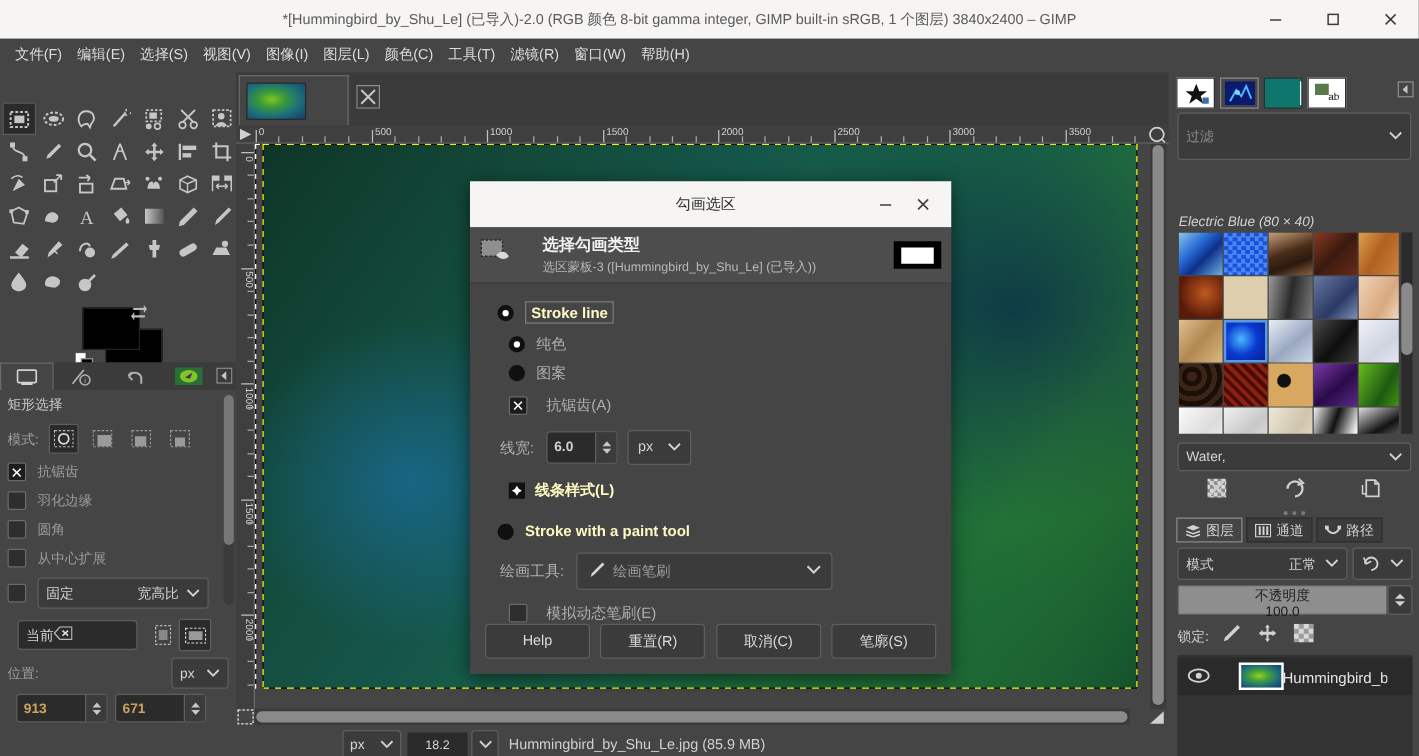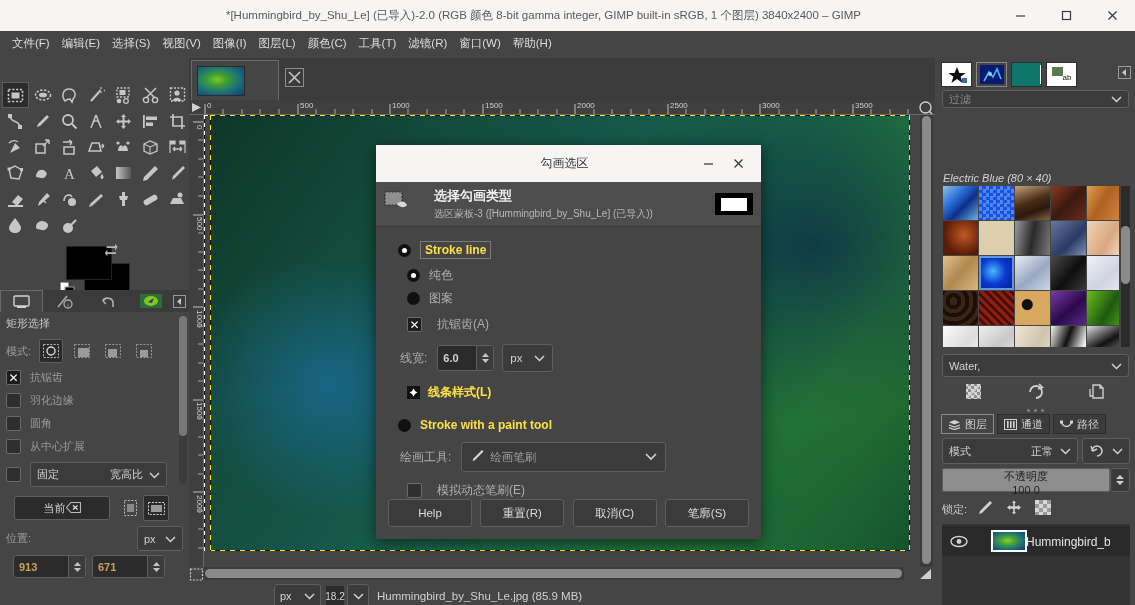--- a/index.html
+++ b/index.html
@@ -118,21 +118,21 @@
   #vscroll{ position:absolute; left:731px; top:57px; width:13px; height:452px;
     background:#3b3b3b; }
   #vscroll i{ position:absolute; left:2px; top:1px; width:9px; height:448px;
     background:#8a8a8a; border-radius:5px; }
   #navbtn{ position:absolute; left:728px; top:42px; width:17px; height:15px; }
   #qmask{ position:absolute; left:0; top:509px; width:15px; height:13px; }
   #statusbar{ position:absolute; left:0; top:522px; width:746px; height:32px;
     display:flex; align-items:center; }
   #statusbar .sb-combo{ background:#3b3b3b; border:1px solid #5e5e5e; border-radius:3px;
     height:24px; display:flex; align-items:center; padding:0 5px; font-size:11px; color:#d6d6d6; }
-  #statusbar .zoomval{ background:#2b2b2b; width:18px; height:20px; display:flex;
+  #statusbar .zoomval{ background:#2b2b2b; width:48px; height:20px; display:flex;
     align-items:center; justify-content:center; font-size:10px; color:#d6d6d6; }
   #statustxt{ font-size:11.5px; color:#d0d0d0; margin-left:8px; white-space:nowrap; }
   #nav-corner{ position:absolute; left:728px; top:509px; width:17px; height:15px; }
 
   
   #rdock{ position:absolute; left:935px; top:58px; width:200px; height:547px; background:#454545; }
   #rtabs{ position:absolute; left:0; top:4px; width:200px; height:25px;
     display:flex; align-items:flex-end; padding-left:6px; }
   .rtab{ width:31px; height:25px; display:flex; align-items:center; justify-content:center;
      background:#3b3b3b; border:1px solid #2e2e2e; margin-right:4px; }
@@ -191,21 +191,21 @@
   #dlg-head .h1{ font-size:13px; color:#f0f0f0; font-weight:bold; }
   #dlg-head .h2{ font-size:10px; color:#b8b8b8; margin-top:2px; }
   #dlg-head .sw{ width:38px; height:22px; background:#000; display:flex;
      align-items:center; justify-content:center; }
   #dlg-head .sw i{ width:26px; height:13px; background:#fff; display:block; }
   .radio{ width:13px; height:13px; border-radius:50%; background:#101010;
      display:inline-flex; align-items:center; justify-content:center; }
   .radio i{ width:5px; height:5px; border-radius:50%; background:#fff; display:block; }
   .rrow{ display:flex; align-items:center; }
   .dlabel{ font-size:12px; color:#aeaeae; }
-  .dlabel.bold{ font-weight:bold; color:#fde047; }
+  .dlabel.bold{ font-weight:bold; color:#fef9c3; }
   .focusbox{ border:1px solid #7b7b7b; padding:1px 4px; }
   #dlg-btns{ position:absolute; left:0; bottom:10px; width:385px; height:30px;
      display:flex; justify-content:space-between; padding:0 12px; }
   .dbtn{ width:84px; height:28px; background:#3b3b3b; border:1px solid #5e5e5e;
      border-radius:3px; display:flex; align-items:center; justify-content:center;
      font-size:11.5px; color:#dcdcdc; }
   .dcombo{ background:#3b3b3b; border:1px solid #5e5e5e; border-radius:3px;
      display:flex; align-items:center; font-size:11.5px; color:#9e9e9e; }
 </style>
 </head>
@@ -606,21 +606,21 @@
           <span>宽高比</span>
           <span style="margin-left:6px;">
             <svg width="11" height="8">
                 <path d="M1 2 L5.5 6.5 L10 2" fill="none" stroke="#d2d2d2" stroke-width="1.5"></path>
               </svg></span>
         </span>
       </span>
     </div>
 
     <div style="display:flex; align-items:center; padding:4px 6px 0 14px;">
-      <span class="entry" style="width:96px; justify-content:center;">
+      <span class="entry" style="width:96px; justify-content:flex-start;">
         <span>当前</span>
         <span>
           <svg width="15" height="11">
               <path d="M5 0.5 L14.5 0.5 L14.5 10.5 L5 10.5 L0.5 5.5 Z" fill="none" stroke="#b9b9b9" stroke-width="1.1"></path>
               <path d="M7 3.5 L11.5 7.5 M11.5 3.5 L7 7.5" stroke="#e0e0e0" stroke-width="1.2"></path>
             </svg></span>
       </span>
       <span style="width:7px"></span>
       <span style="width:26px;height:26px;display:flex;align-items:center;justify-content:center;">
         <svg width="13" height="16">
@@ -881,21 +881,21 @@
       </div>
   </div>
   <div id="rcollapse">
     <svg width="13" height="13">
         <rect x="0.5" y="0.5" width="12" height="12" fill="none" stroke="#9a9a9a"></rect>
         <path d="M8 3 L4 6.5 L8 10 Z" fill="#c6c6c6"></path>
       </svg>
   </div>
 
   <div id="filterrow">
-    <div class="combo" style="height:18px; justify-content:space-between;">
+    <div class="combo" style="height:38px; justify-content:space-between;">
       <span style="color:#8a8a8a;">过滤</span>
       <span>
         <svg width="11" height="8">
             <path d="M1 2 L5.5 6.5 L10 2" fill="none" stroke="#d2d2d2" stroke-width="1.5"></path>
           </svg></span>
     </div>
   </div>
 
   <div id="patlabel">Electric Blue (80 × 40)</div>
 

